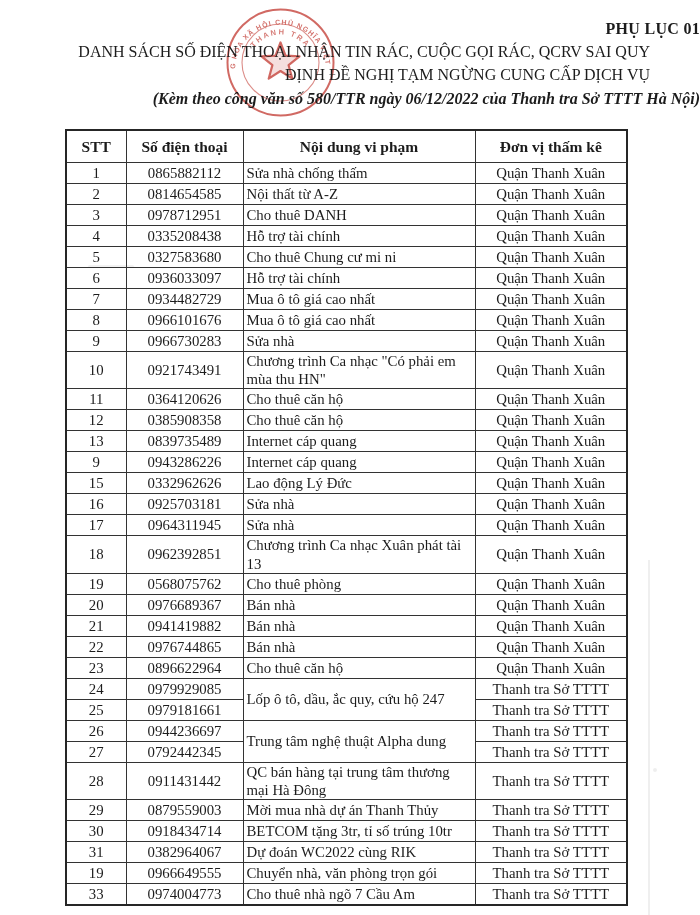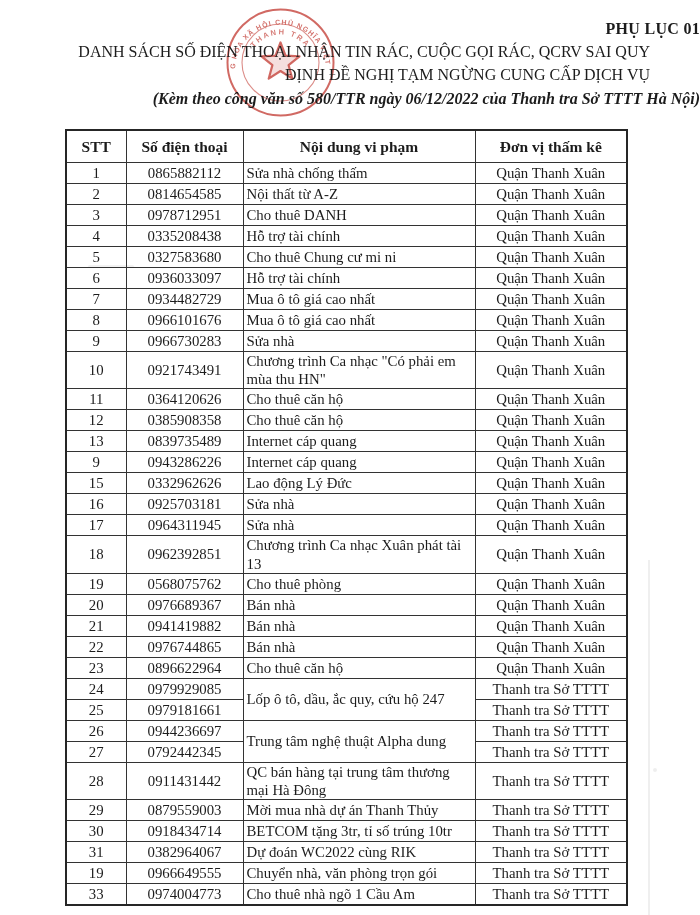--- a/index.html
+++ b/index.html
@@ -269,17 +269,17 @@
       </tr>
       <tr>
         <td class="cell-stt">19</td>
         <td class="cell-phone">0966649555</td>
         <td class="cell-content">Chuyển nhà, văn phòng trọn gói</td>
         <td class="cell-unit">Thanh tra Sở TTTT</td>
       </tr>
       <tr>
         <td class="cell-stt">33</td>
         <td class="cell-phone">0974004773</td>
-        <td class="cell-content">Cho thuê nhà ngõ 1 Cầu Am</td>
+        <td class="cell-content">Cho thuê nhà ngõ 7 Cầu Am</td>
         <td class="cell-unit">Thanh tra Sở TTTT</td>
       </tr>
     </tbody>
 </table>
 
 </body></html>

